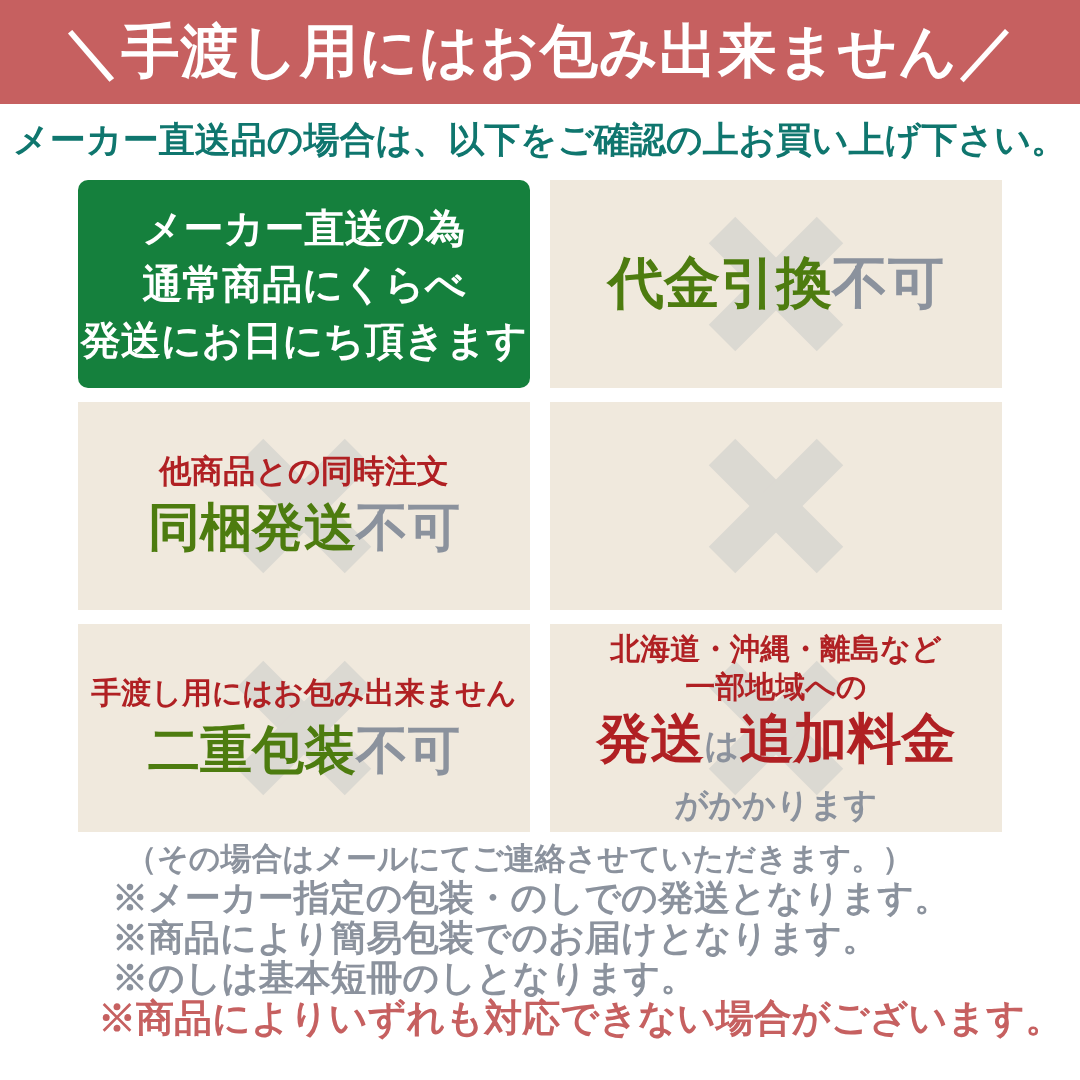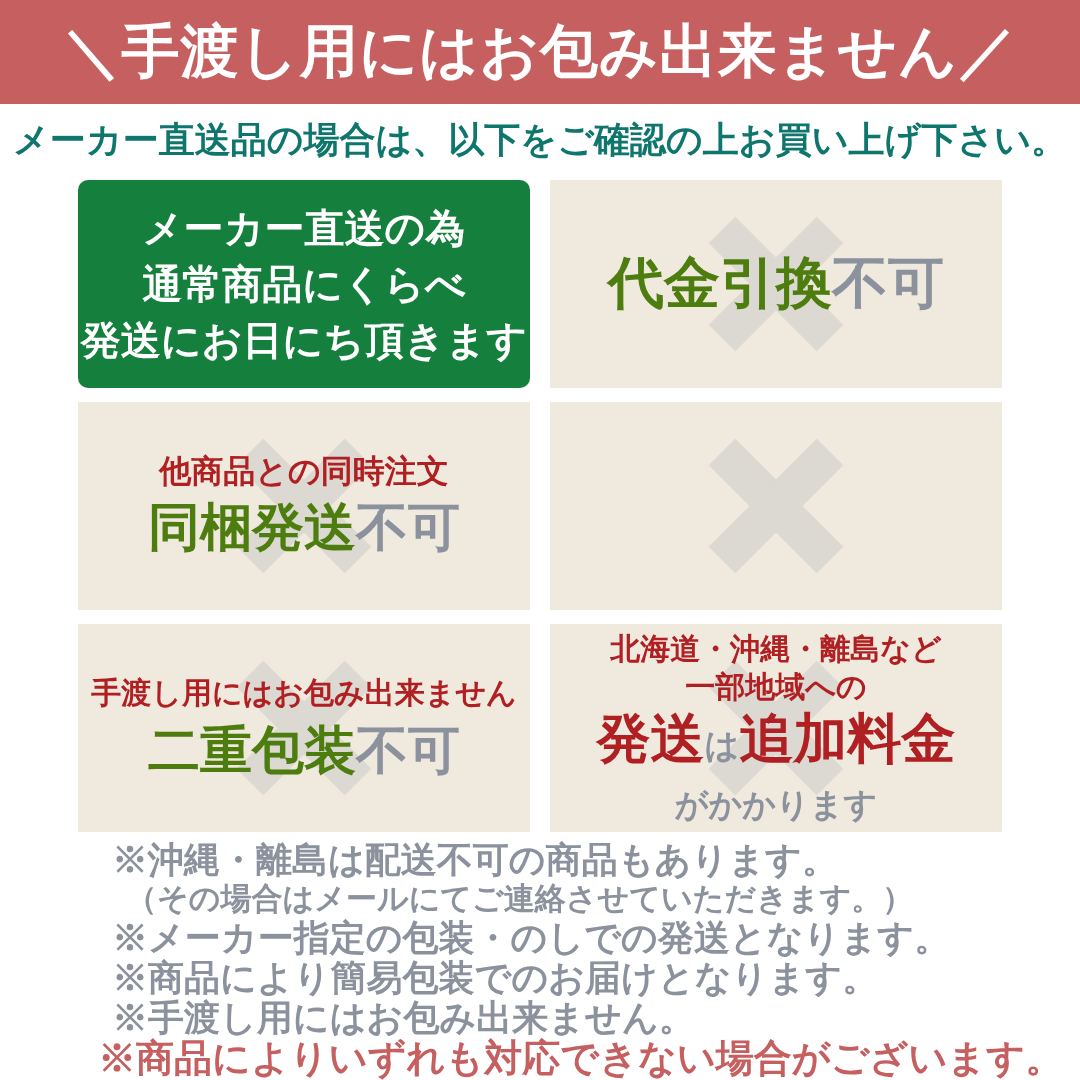--- a/index.html
+++ b/index.html
@@ -111,21 +111,20 @@
       </svg>
       <div class="sub-line">北海道・沖縄・離島など</div>
       <div class="sub-line">一部地域への</div>
       <div class="big-line"><span class="big">発送</span><span class="particle">は</span><span class="big">追加料金</span></div>
       <div class="tail-line">がかかります</div>
     </div>
 
   </div>
 
   <div class="notes">
-    <p class="note note-gray">※沖縄・離島は配送不可の商品もあります。</p>
     <p class="note note-gray-small">（その場合はメールにてご連絡させていただきます。）</p>
     <p class="note note-gray">※メーカー指定の包装・のしでの発送となります。</p>
     <p class="note note-gray">※商品により簡易包装でのお届けとなります。</p>
-    <p class="note note-gray">※手渡し用にはお包み出来ません。</p>
+    <p class="note note-gray">※のしは基本短冊のしとなります。</p>
     <p class="note note-red">※商品によりいずれも対応できない場合がございます。</p>
   </div>
 
 </div>
 
 </body></html>

